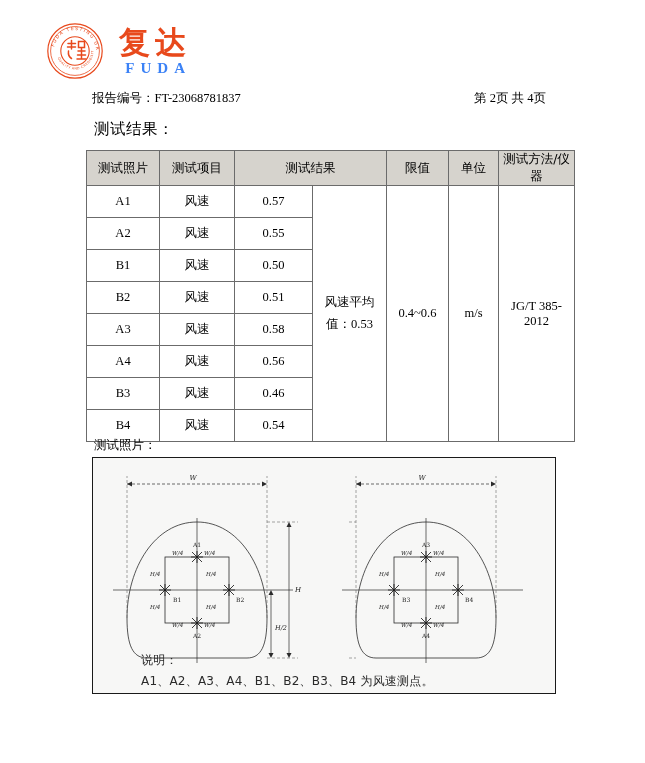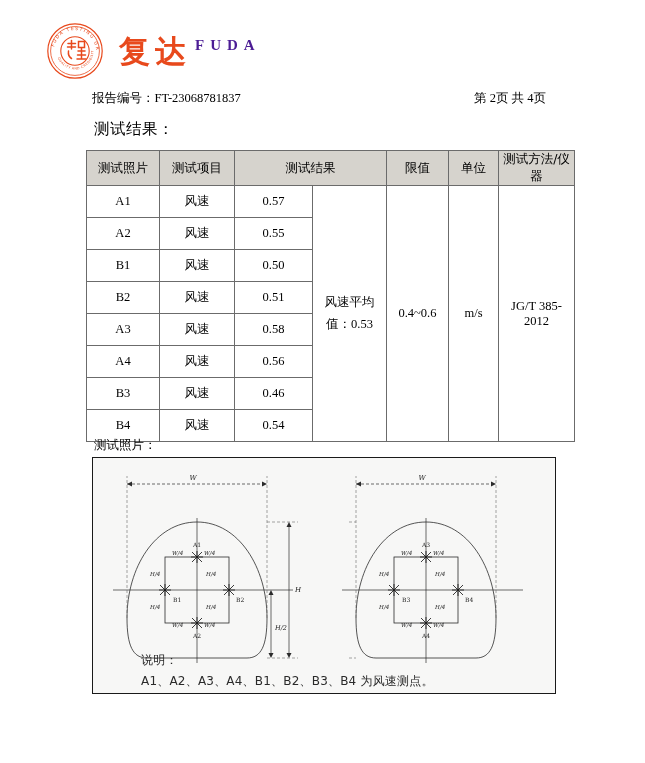--- a/index.html
+++ b/index.html
@@ -32,39 +32,39 @@
   }
   .seal {
     position: relative;
     width: 58px;
     height: 58px;
     flex: 0 0 58px;
   }
   .seal svg { display: block; }
   .wordmark {
     display: flex;
-    flex-direction: row;
-    align-items: flex-start;
+    flex-direction: column;
+    align-items: flex-end;
     line-height: 1;
   }
   .wordmark .cn {
     font-family: "DejaVu Sans", sans-serif;
     font-weight: bold;
     font-size: 31px;
     letter-spacing: 5px;
     color: #E8491C;
     line-height: 1.05;
     margin-left: 5px;
   }
   .wordmark .en {
     font-family: "Liberation Serif", serif;
     font-weight: bold;
     font-size: 15px;
     letter-spacing: 6px;
-    color: #4c1d95;
+    color: #3b82f6;
     margin-top: 3px;
     margin-left: 4px;
   }
 
   
   .report-no {
     position: absolute;
     left: 92px;
     top: 90px;
     font-size: 12.5px;

